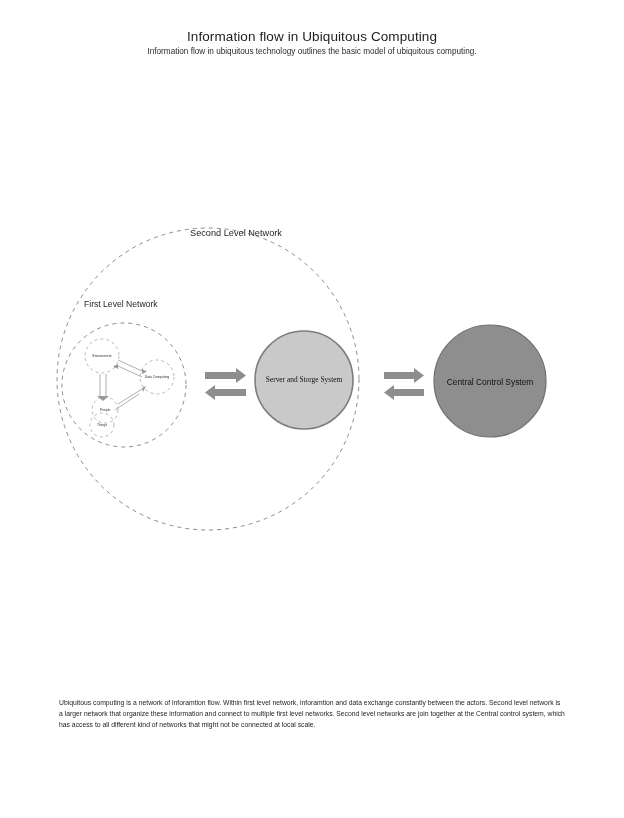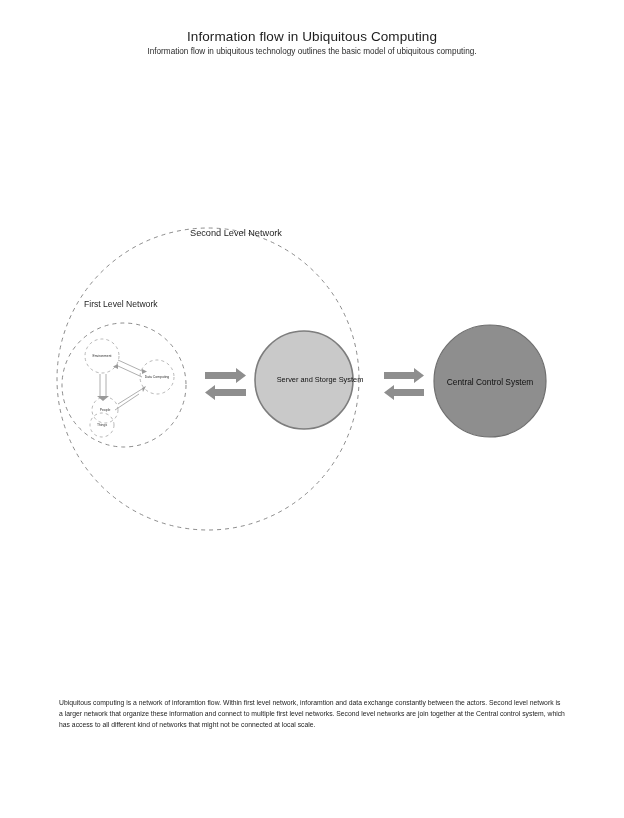--- a/index.html
+++ b/index.html
@@ -60,25 +60,26 @@
     font-size: 9.2px;
     margin-left: 24px;
   }
   .lbl-first {
     top: 299px;
     left: 84px;
     font-size: 8.6px;
   }
   .lbl-server {
     top: 375px;
-    left: 272px;
+    left: 256px;
     width: 96px;
     text-align: center;
     font-size: 7.4px;
     color: #111111;
+    font-family: Liberation Serif, serif;
   }
   .lbl-central {
     top: 377px;
     left: 432px;
     width: 116px;
     text-align: center;
     font-size: 8.4px;
     color: #111111;
   }
   .lbl-node {

